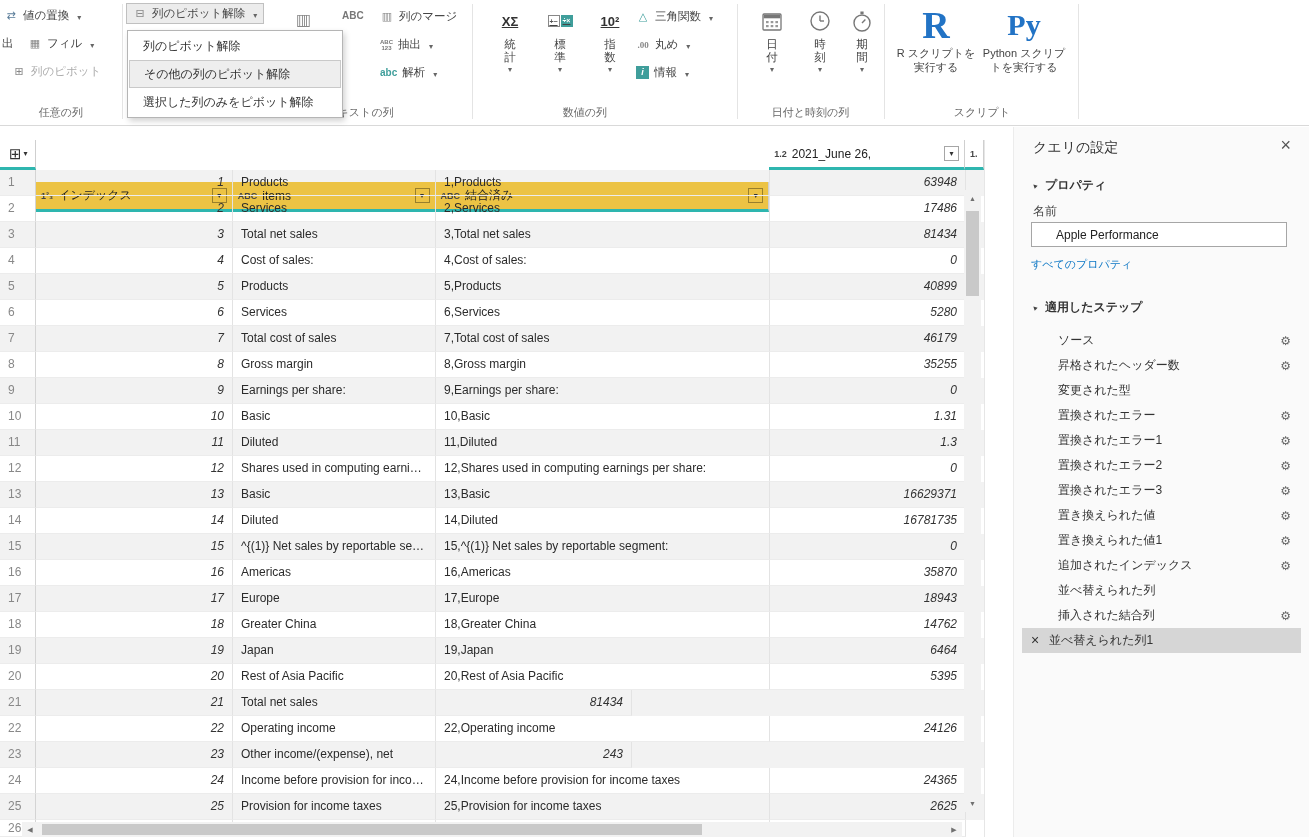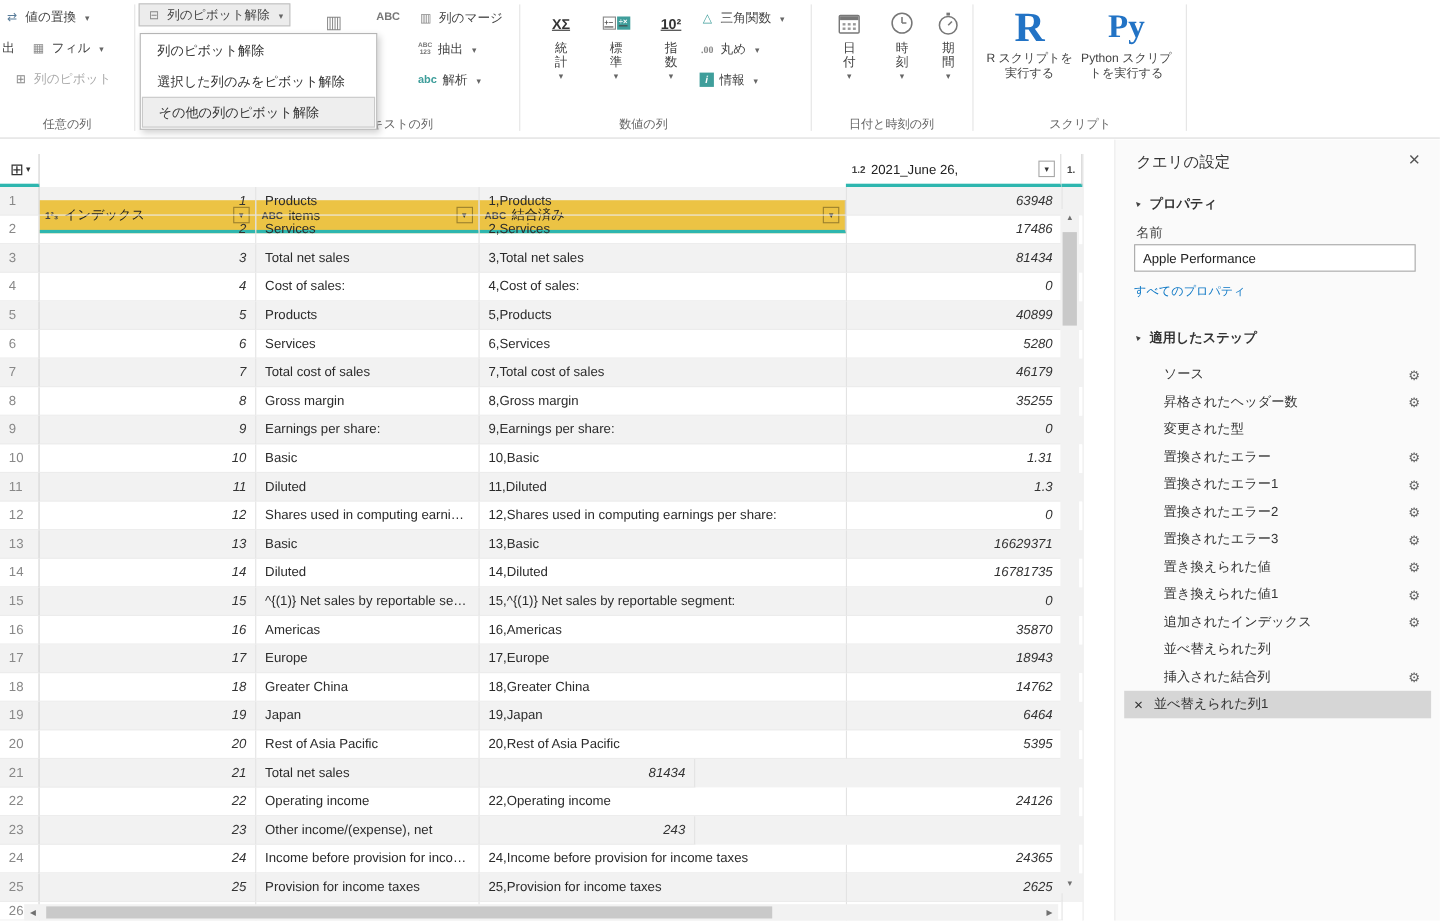--- a/index.html
+++ b/index.html
@@ -78,21 +78,21 @@
   .hthumb{position:absolute;left:20px;width:660px;top:2px;bottom:2px;background:#c9c9c9;}
 
   
   .panel{position:absolute;left:1013px;top:127px;width:296px;height:710px;background:#fafafa;border-left:1px solid #ececec;}
   .panel-title{position:absolute;left:19px;top:12px;font-size:14px;color:#333;}
   .panel-close{position:absolute;right:18px;top:8px;font-size:18px;color:#555;line-height:20px;}
   .sec-h{position:absolute;left:17px;display:flex;align-items:center;gap:7px;font-weight:bold;font-size:12px;color:#333;}
   .tri{font-size:7px;color:#444;transform:rotate(-45deg);display:inline-block;}
   .lbl{position:absolute;left:19px;font-size:12px;color:#444;}
   .name-input{position:absolute;left:17px;top:95px;width:256px;height:25px;border:1px solid #a6a6a6;background:#fff;
-              font-size:12px;padding:0 7px;color:#222;font-family:inherit;}
+              font-size:12px;padding:0 24px;color:#222;font-family:inherit;}
   .all-props{position:absolute;left:17px;top:130px;color:var(--link-blue,#0b76c4);font-size:11px;}
   .steps{position:absolute;left:8px;top:201px;width:279px;}
   .step{height:25px;display:flex;align-items:center;font-size:12px;color:#333;padding-left:36px;position:relative;white-space:nowrap;}
   .step.selected{background:var(--step-selected,#d6d6d6);padding-left:27px;}
   .step .del{position:absolute;left:9px;font-size:14px;color:#333;line-height:25px;}
   .step .gear{position:absolute;right:10px;font-size:12px;color:#666;}
   .slabel{overflow:hidden;text-overflow:ellipsis;}
 </style>
 </head>
 <body>
@@ -233,22 +233,22 @@
     <div class="script-btn" style="left:978px;width:92px;">
       <span class="script-glyph py">Py</span>
       <span class="script-label">Python スクリプトを実行する</span>
     </div>
     <div class="glabel" style="left:884px;width:196px;">スクリプト</div>
     <div class="vsep" style="left:1078px;"></div>
   </div>
 
   <div class="dropdown">
       <div class="menu-item">列のピボット解除</div>
+      <div class="menu-item hl">その他の列のピボット解除</div>
       <div class="menu-item">選択した列のみをピボット解除</div>
-      <div class="menu-item hl">その他の列のピボット解除</div>
     </div>
 
   <div class="grid">
     <div class="ghead">
         <div class="gh" style="width: 36px;">
           <div class="cicon" style="display: inline;">⊞</div>
           <div class="ccaret" style="display: inline;">▾</div>
         </div>
         <div class="gh sel" style="width: 197px;">
           <div class="typ">1²₃</div>

